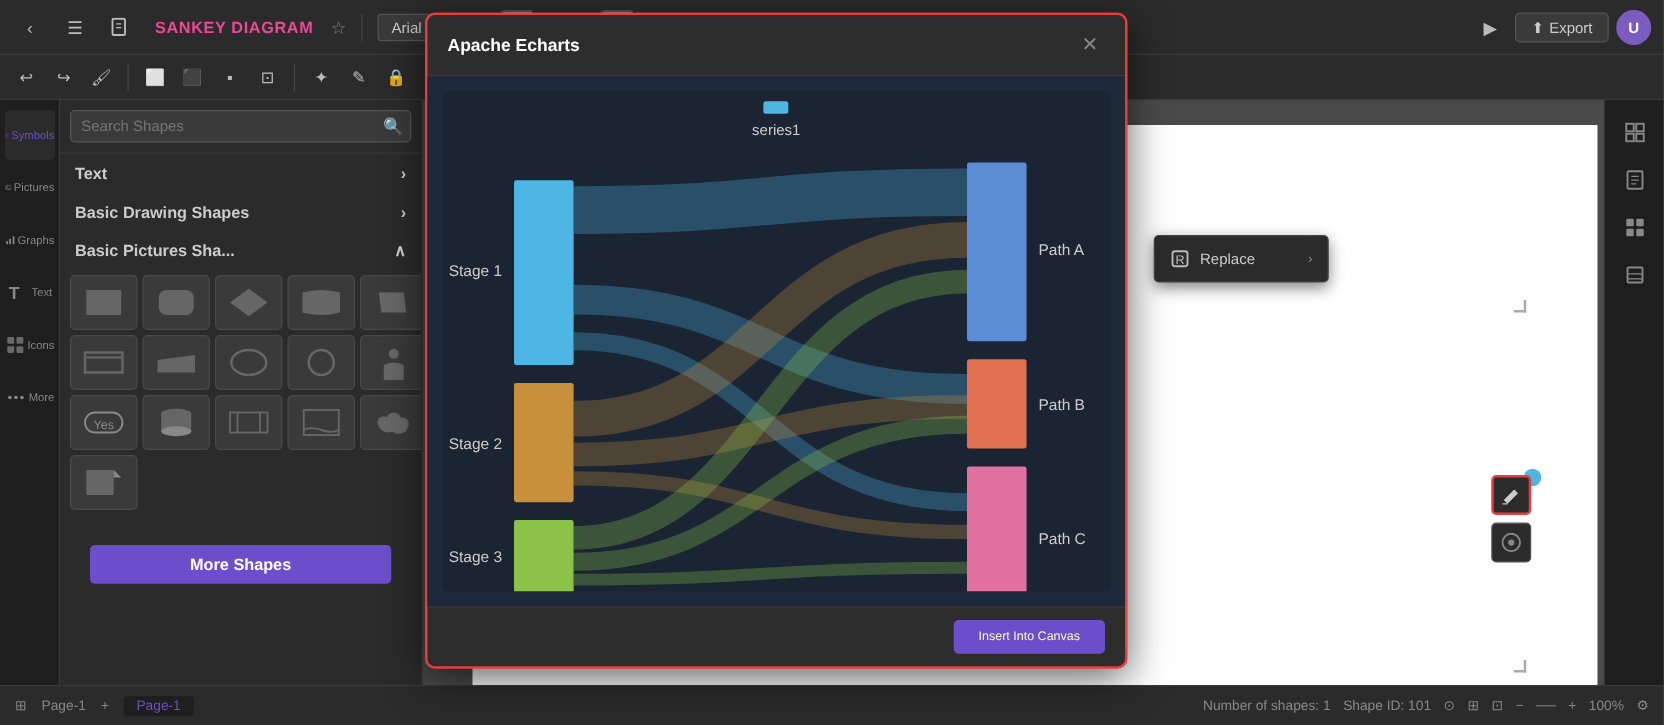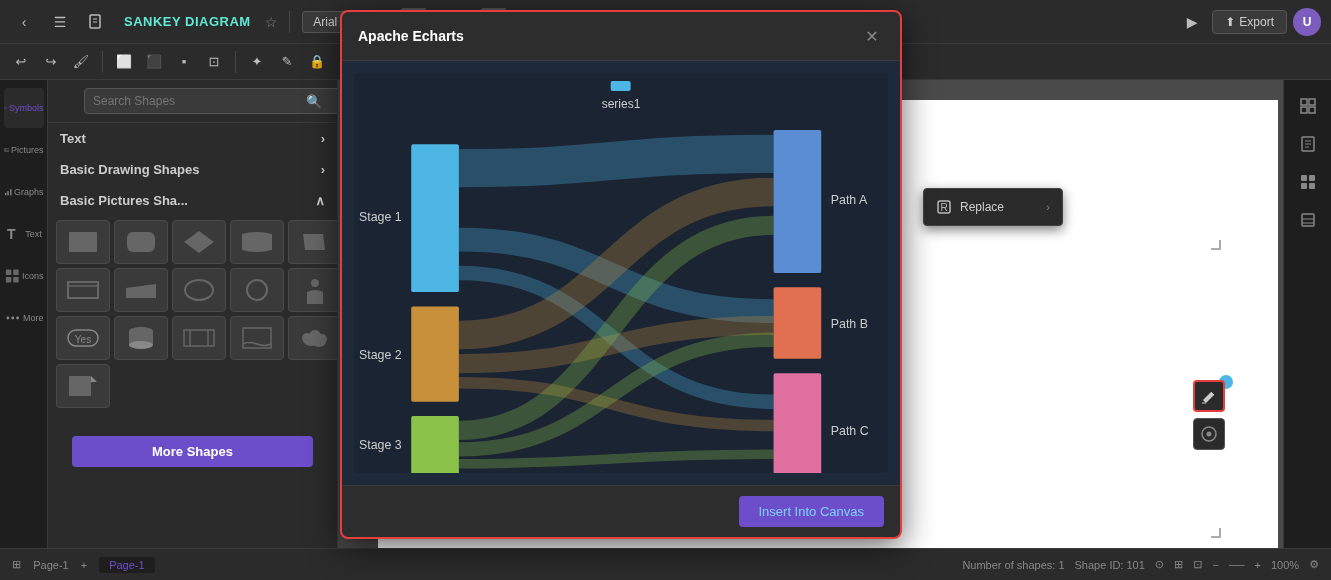--- a/index.html
+++ b/index.html
@@ -17,21 +17,21 @@
       position: relative;
       z-index: 10;
     }
     .top-toolbar .btn-icon {
       width: 28px; height: 28px;
       display: flex; align-items: center; justify-content: center;
       color: #bbb; cursor: pointer; border-radius: 4px;
       font-size: 14px;
     }
     .top-toolbar .title {
-      font-size: 13px; font-weight: bold; color: #5eead4; margin: 0 6px;
+      font-size: 13px; font-weight: bold; color: #ec4899; margin: 0 6px;
       letter-spacing: 0.5px;
     }
     .top-toolbar .star-icon { color: #888; font-size: 14px; cursor: pointer; }
     .toolbar-sep { width: 1px; height: 22px; background: #444; margin: 0 4px; }
     .font-select {
       background: #3a3a3a; border: 1px solid #555; color: #ccc;
       padding: 2px 6px; font-size: 12px; border-radius: 3px; width: 90px;
     }
     .font-size-input {
       background: #3a3a3a; border: 1px solid #555; color: #ccc;
@@ -84,21 +84,21 @@
       display: flex;
       flex-direction: column;
       overflow: hidden;
     }
     .search-bar {
       padding: 8px;
       border-bottom: 1px solid #3a3a3a;
     }
     .search-bar input {
       width: 100%; background: #3a3a3a; border: 1px solid #555;
-      color: #ccc; padding: 5px 28px 5px 8px; border-radius: 4px; font-size: 12px; margin-left: 28px;
+      color: #ccc; padding: 5px 28px 5px 8px; border-radius: 4px; font-size: 12px;
     }
     .search-bar .search-wrap { position: relative; }
     .search-bar .search-icon-btn {
       position: absolute; right: 6px; top: 50%; transform: translateY(-50%);
       color: #888; cursor: pointer; font-size: 13px;
     }
     .sidebar-section {
       padding: 8px 12px;
       cursor: pointer;
       display: flex; align-items: center; justify-content: space-between;
@@ -235,22 +235,22 @@
       background: #1e2a3a;
       min-height: 420px;
       position: relative;
     }
     .dialog-footer {
       padding: 10px 16px;
       display: flex; justify-content: flex-end;
       border-top: 1px solid #3a3a3a;
     }
     .insert-btn {
-      background: #6c4ecb; color: #7dd3fc; border: none;
-      padding: 8px 20px; border-radius: 4px; cursor: pointer; font-size: 13px;
+      background: #6c4ecb; color: #fef9c3; border: none;
+      padding: 8px 20px; border-radius: 4px; cursor: pointer; font-size: 10px;
     }
 
     
     .chart-container {
       width: 100%; height: 400px;
       background: #1a2433;
       position: relative;
       border-radius: 4px;
     }
     .chart-legend {

